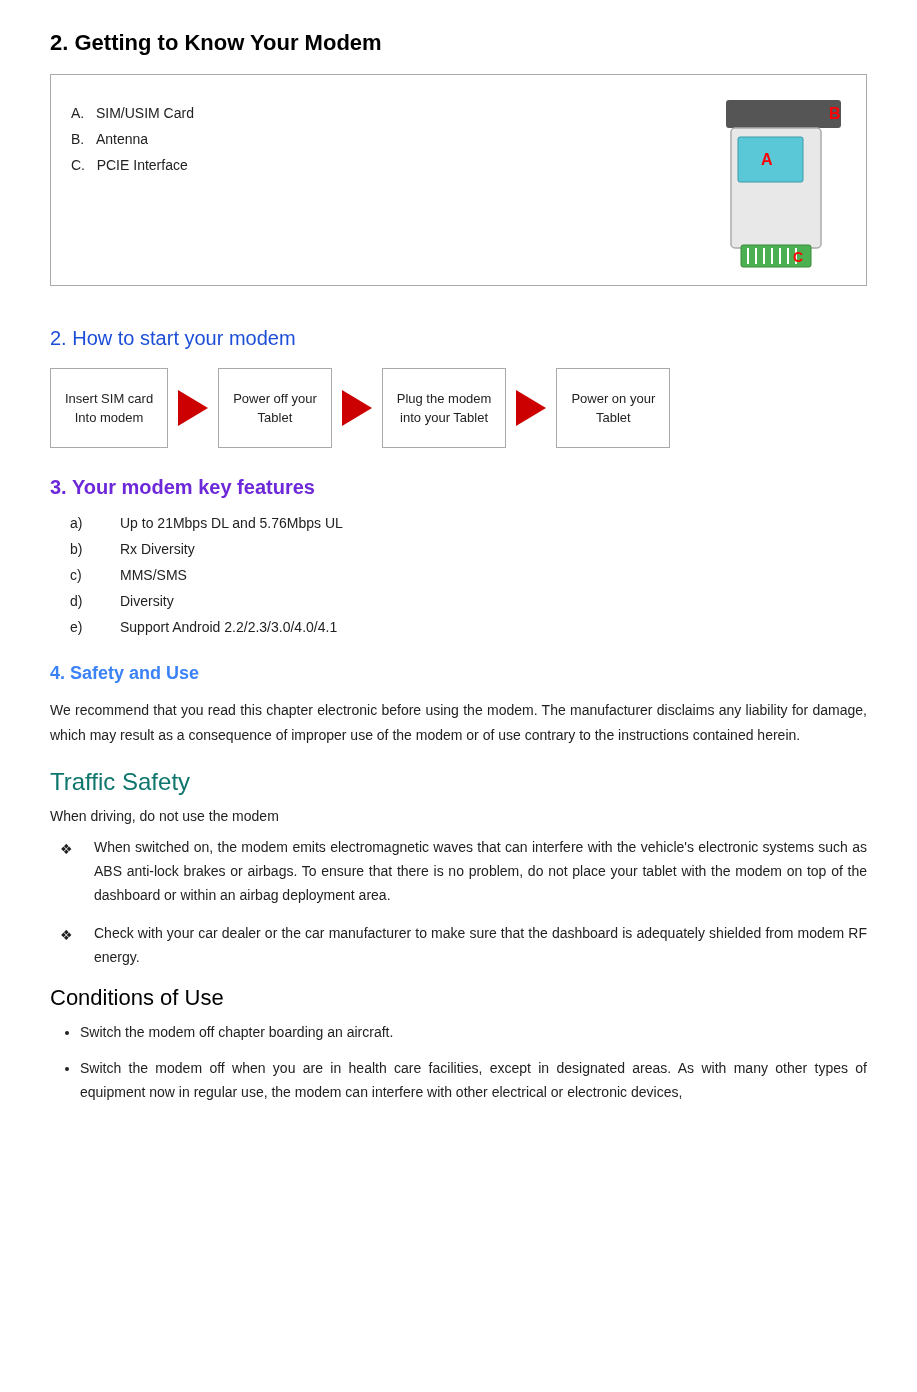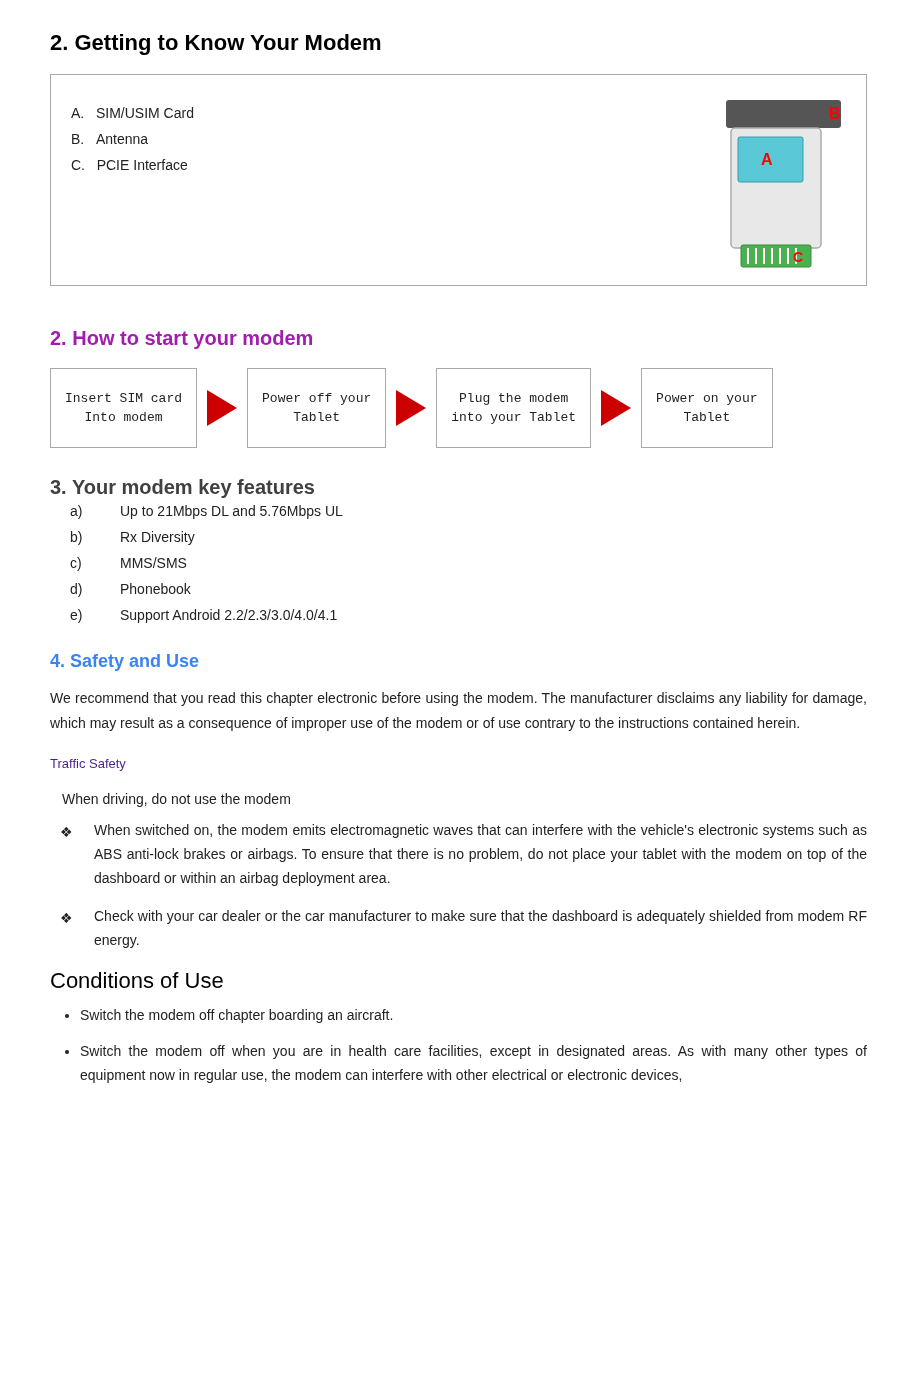--- a/index.html
+++ b/index.html
@@ -14,31 +14,31 @@
 
     h1 {
       font-size: 22px;
       font-weight: bold;
       margin-bottom: 18px;
       color: #000;
     }
 
     h2 {
       font-size: 20px;
-      font-weight: bold;
+      font-weight: normal;
       margin-bottom: 18px;
-      color: #a21caf;
+      color: #1d4ed8;
       margin-top: 41px;
     }
 
     h3 {
       font-size: 20px;
       font-weight: bold;
-      margin-bottom: 4px;
-      color: #404040;
+      margin-bottom: 16px;
+      color: #6d28d9;
     }
 
     h4 {
       font-size: 18px;
       font-weight: bold;
       margin-bottom: 14px;
       color: #3b82f6;
     }
 
     .section {
@@ -75,21 +75,20 @@
       width: 180px;
       height: 180px;
     }
 
     
     .steps-row {
       display: flex;
       align-items: center;
       gap: 0;
       margin: 10px 0 28px 0;
-      font-family: Liberation Mono, monospace;
     }
     .step-box {
       border: 1px solid #aaa;
       padding: 12px 14px;
       min-width: 110px;
       min-height: 80px;
       font-size: 13px;
       line-height: 1.5;
       display: flex;
       align-items: center;
@@ -131,31 +130,30 @@
 
     
     .body-text {
       font-size: 14px;
       line-height: 1.8;
       text-align: justify;
       margin-bottom: 16px;
     }
 
     .subsection-title {
-      font-size: 13px;
+      font-size: 24px;
       font-weight: normal;
-      margin-bottom: 20px;
+      margin-bottom: 12px;
       margin-top: 20px;
-      color: #4c1d95;
+      color: #0f766e;
     }
 
     .subtitle-small {
       font-size: 14px;
       margin-bottom: 12px;
-      margin-left: 12px;
     }
 
     .diamond-list {
       list-style: none;
       padding-left: 10px;
       margin-bottom: 14px;
     }
     .diamond-list li {
       display: flex;
       gap: 14px;
@@ -274,21 +272,21 @@
     <li>
       <span class="letter">b)</span>
       <span>Rx Diversity</span>
     </li>
     <li>
       <span class="letter">c)</span>
       <span>MMS/SMS</span>
     </li>
     <li>
       <span class="letter">d)</span>
-      <span>Phonebook</span>
+      <span>Diversity</span>
     </li>
     <li>
       <span class="letter">e)</span>
       <span>Support Android 2.2/2.3/3.0/4.0/4.1</span>
     </li>
   </ul>
 </div>
 
 <div class="section">
   <h4>4. Safety and Use</h4>

